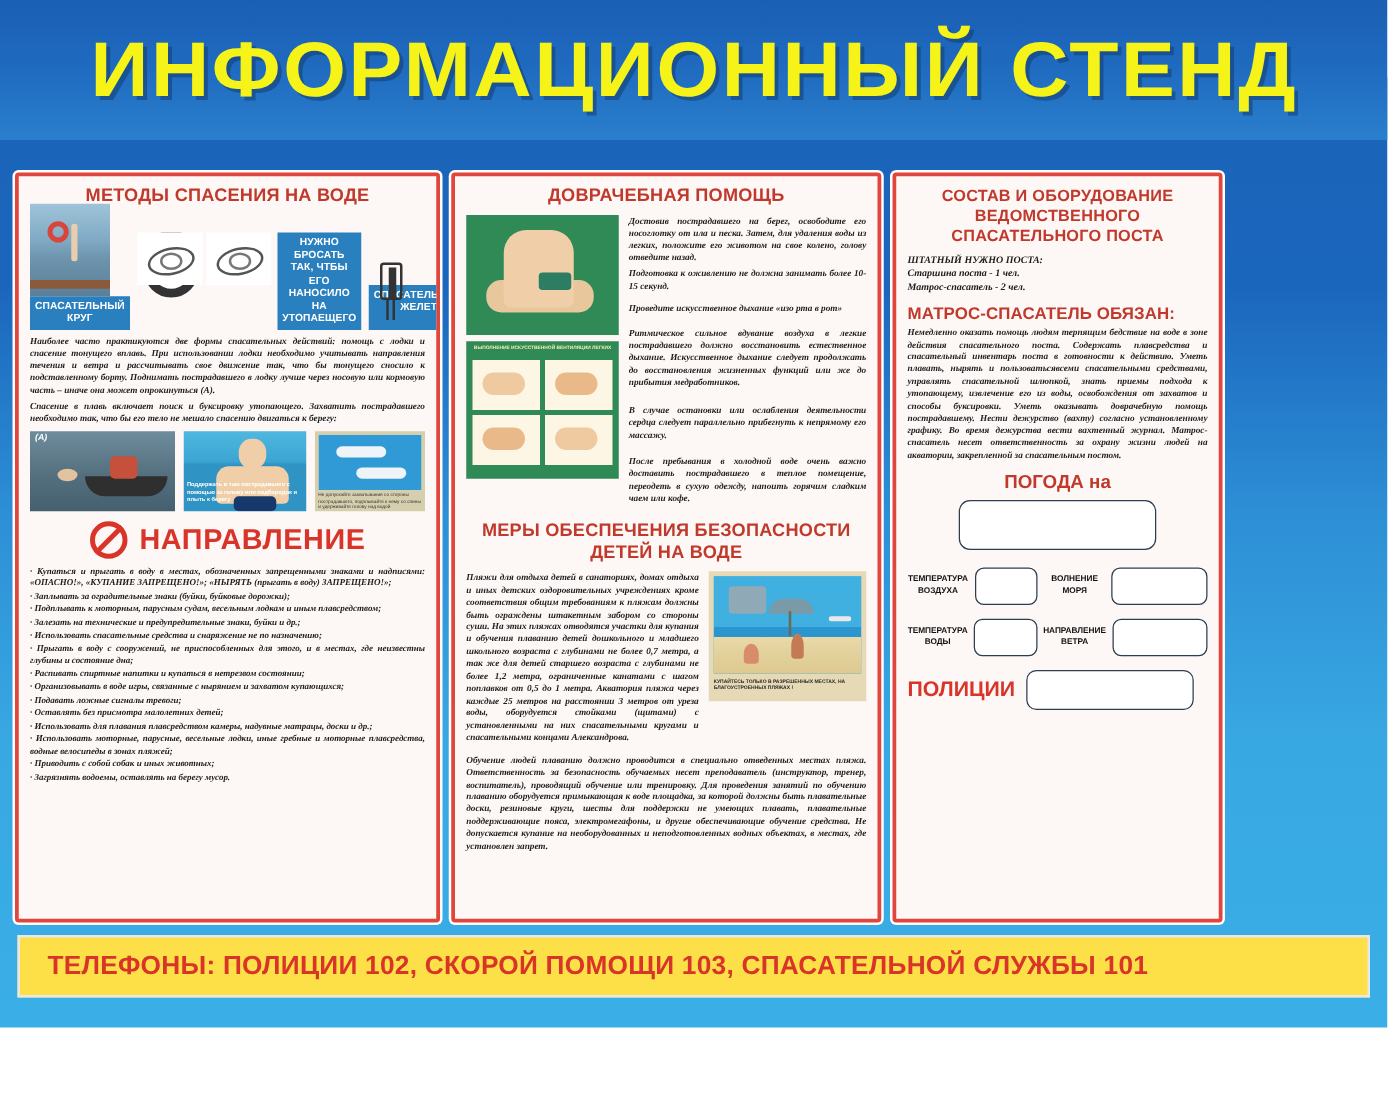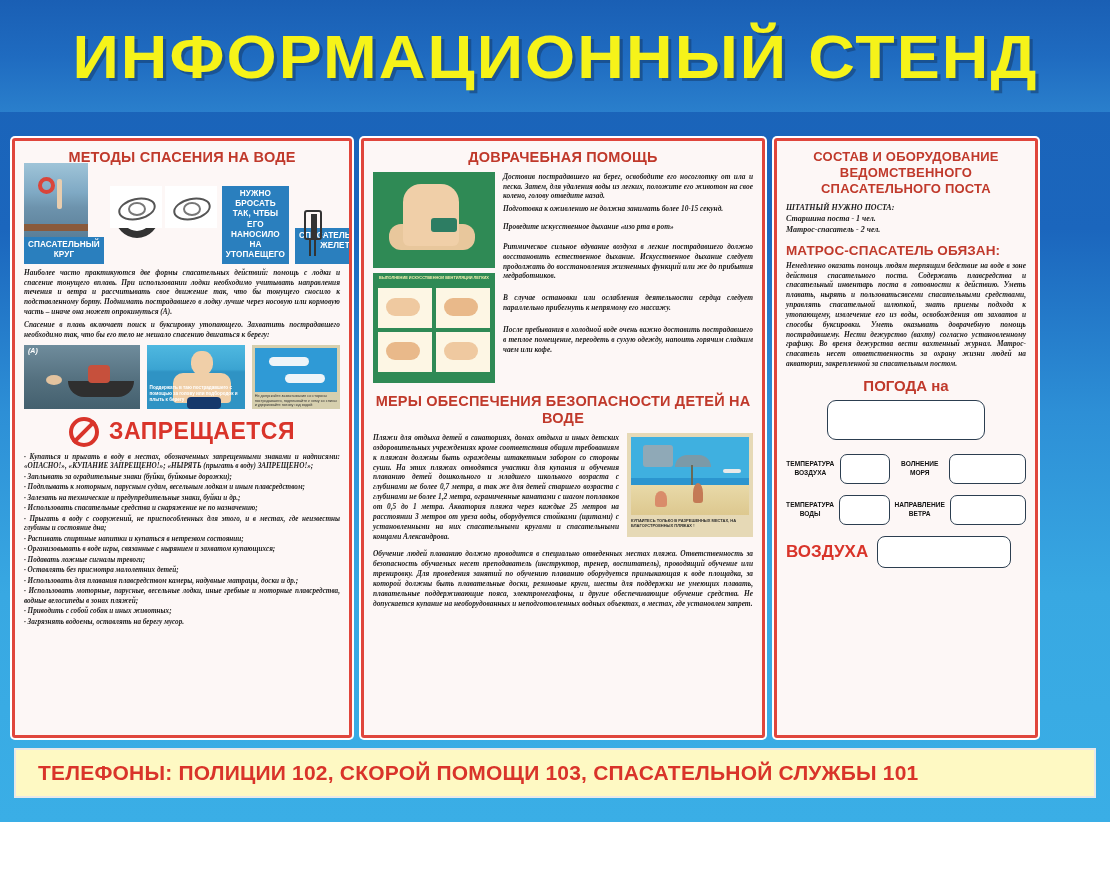--- a/index.html
+++ b/index.html
@@ -48,21 +48,21 @@
   .panel {
     background: #fdf7f6;
     border: 3px solid #e0463c;
     border-radius: 3px;
     box-shadow: 0 0 0 2px #ffffff;
     padding: 8px 9px 6px 9px;
     position: relative;
     overflow: hidden;
   }
   .panel.left  { width: 340px; }
-  .panel.mid   { width: 404px; }
+  .panel.mid   { width: 344px; }
   .panel.right { width: 264px; }
 
   .panel-title {
     text-align: center;
     color: #c0392b;
     font-weight: bold;
     font-size: 14.5px;
     letter-spacing: .2px;
     line-height: 1.22;
     margin-bottom: 5px;
@@ -298,21 +298,21 @@
   .fb-2 { width: 82px; }
   .bathing-row { display: flex; align-items: center; gap: 9px; margin-top: 10px; }
   .bathing-label { color: #d9342a; font-weight: bold; font-size: 17px; }
   .bathing-box { width: 134px; height: 32px; border: 1.6px solid #2c3e50; border-radius: 8px; background: #fff; }
 
   
   .phones {
     position: absolute;
     left: 14px; top: 748px;
     width: 1082px; height: 50px;
-    background: #fef9c3;
+    background: #fde047;
     border: 2px solid #e8e8e8;
     display: flex; align-items: center;
   }
   .phones-text {
     color: #d9342a; font-weight: bold; font-size: 21px;
     padding-left: 22px; letter-spacing: .2px; white-space: nowrap;
   }
 </style>
 </head>
 <body>
@@ -386,21 +386,21 @@
           <div class="inner">
             <div class="sw1"></div>
             <div class="sw2"></div>
           </div>
           <div class="cap">Не допускайте захватывания со стороны пострадавшего, подплывайте к нему со спины и удерживайте голову над водой</div>
         </div>
       </div>
 
       <div class="prohibit-head">
         <div class="no-icon"></div>
-        <div class="prohibit-title">ЗАПРЕЩАЕТСЯ</div>
+        <div class="prohibit-title">НАПРАВЛЕНИЕ</div>
       </div>
 
       <ul class="rule-list">
         <li>Купаться и прыгать в воду в местах, обозначенных запрещенными знаками и надписями: «ОПАСНО!», «КУПАНИЕ ЗАПРЕЩЕНО!»; «НЫРЯТЬ (прыгать в воду) ЗАПРЕЩЕНО!»;</li>
         <li>Заплывать за оградительные знаки (буйки, буйковые дорожки);</li>
         <li>Подплывать к моторным, парусным судам, весельным лодкам и иным плавсредством;</li>
         <li>Залезать на технические и предупредительные знаки, буйки и др.;</li>
         <li>Использовать спасательные средства  и снаряжение  не по назначению;</li>
         <li>Прыгать в воду с сооружений, не приспособленных для этого, и в местах, где неизвестны глубины и состояние дна;</li>
         <li>Распивать спиртные напитки и купаться в нетрезвом состоянии;</li>
@@ -497,21 +497,21 @@
       </div>
 
       <div class="field-row">
         <div class="field-label">ТЕМПЕРАТУРА ВОДЫ</div>
         <div class="field-box fb-1"></div>
         <div class="field-label">НАПРАВЛЕНИЕ ВЕТРА</div>
         <div class="field-box fb-2"></div>
       </div>
 
       <div class="bathing-row">
-        <div class="bathing-label">ВОЗДУХА</div>
+        <div class="bathing-label">ПОЛИЦИИ</div>
         <div class="bathing-box"></div>
       </div>
     </div>
 
   </div>
 
   <div class="phones">
     <div class="phones-text">ТЕЛЕФОНЫ: ПОЛИЦИИ 102, СКОРОЙ ПОМОЩИ 103,  СПАСАТЕЛЬНОЙ  СЛУЖБЫ 101</div>
   </div>
 

